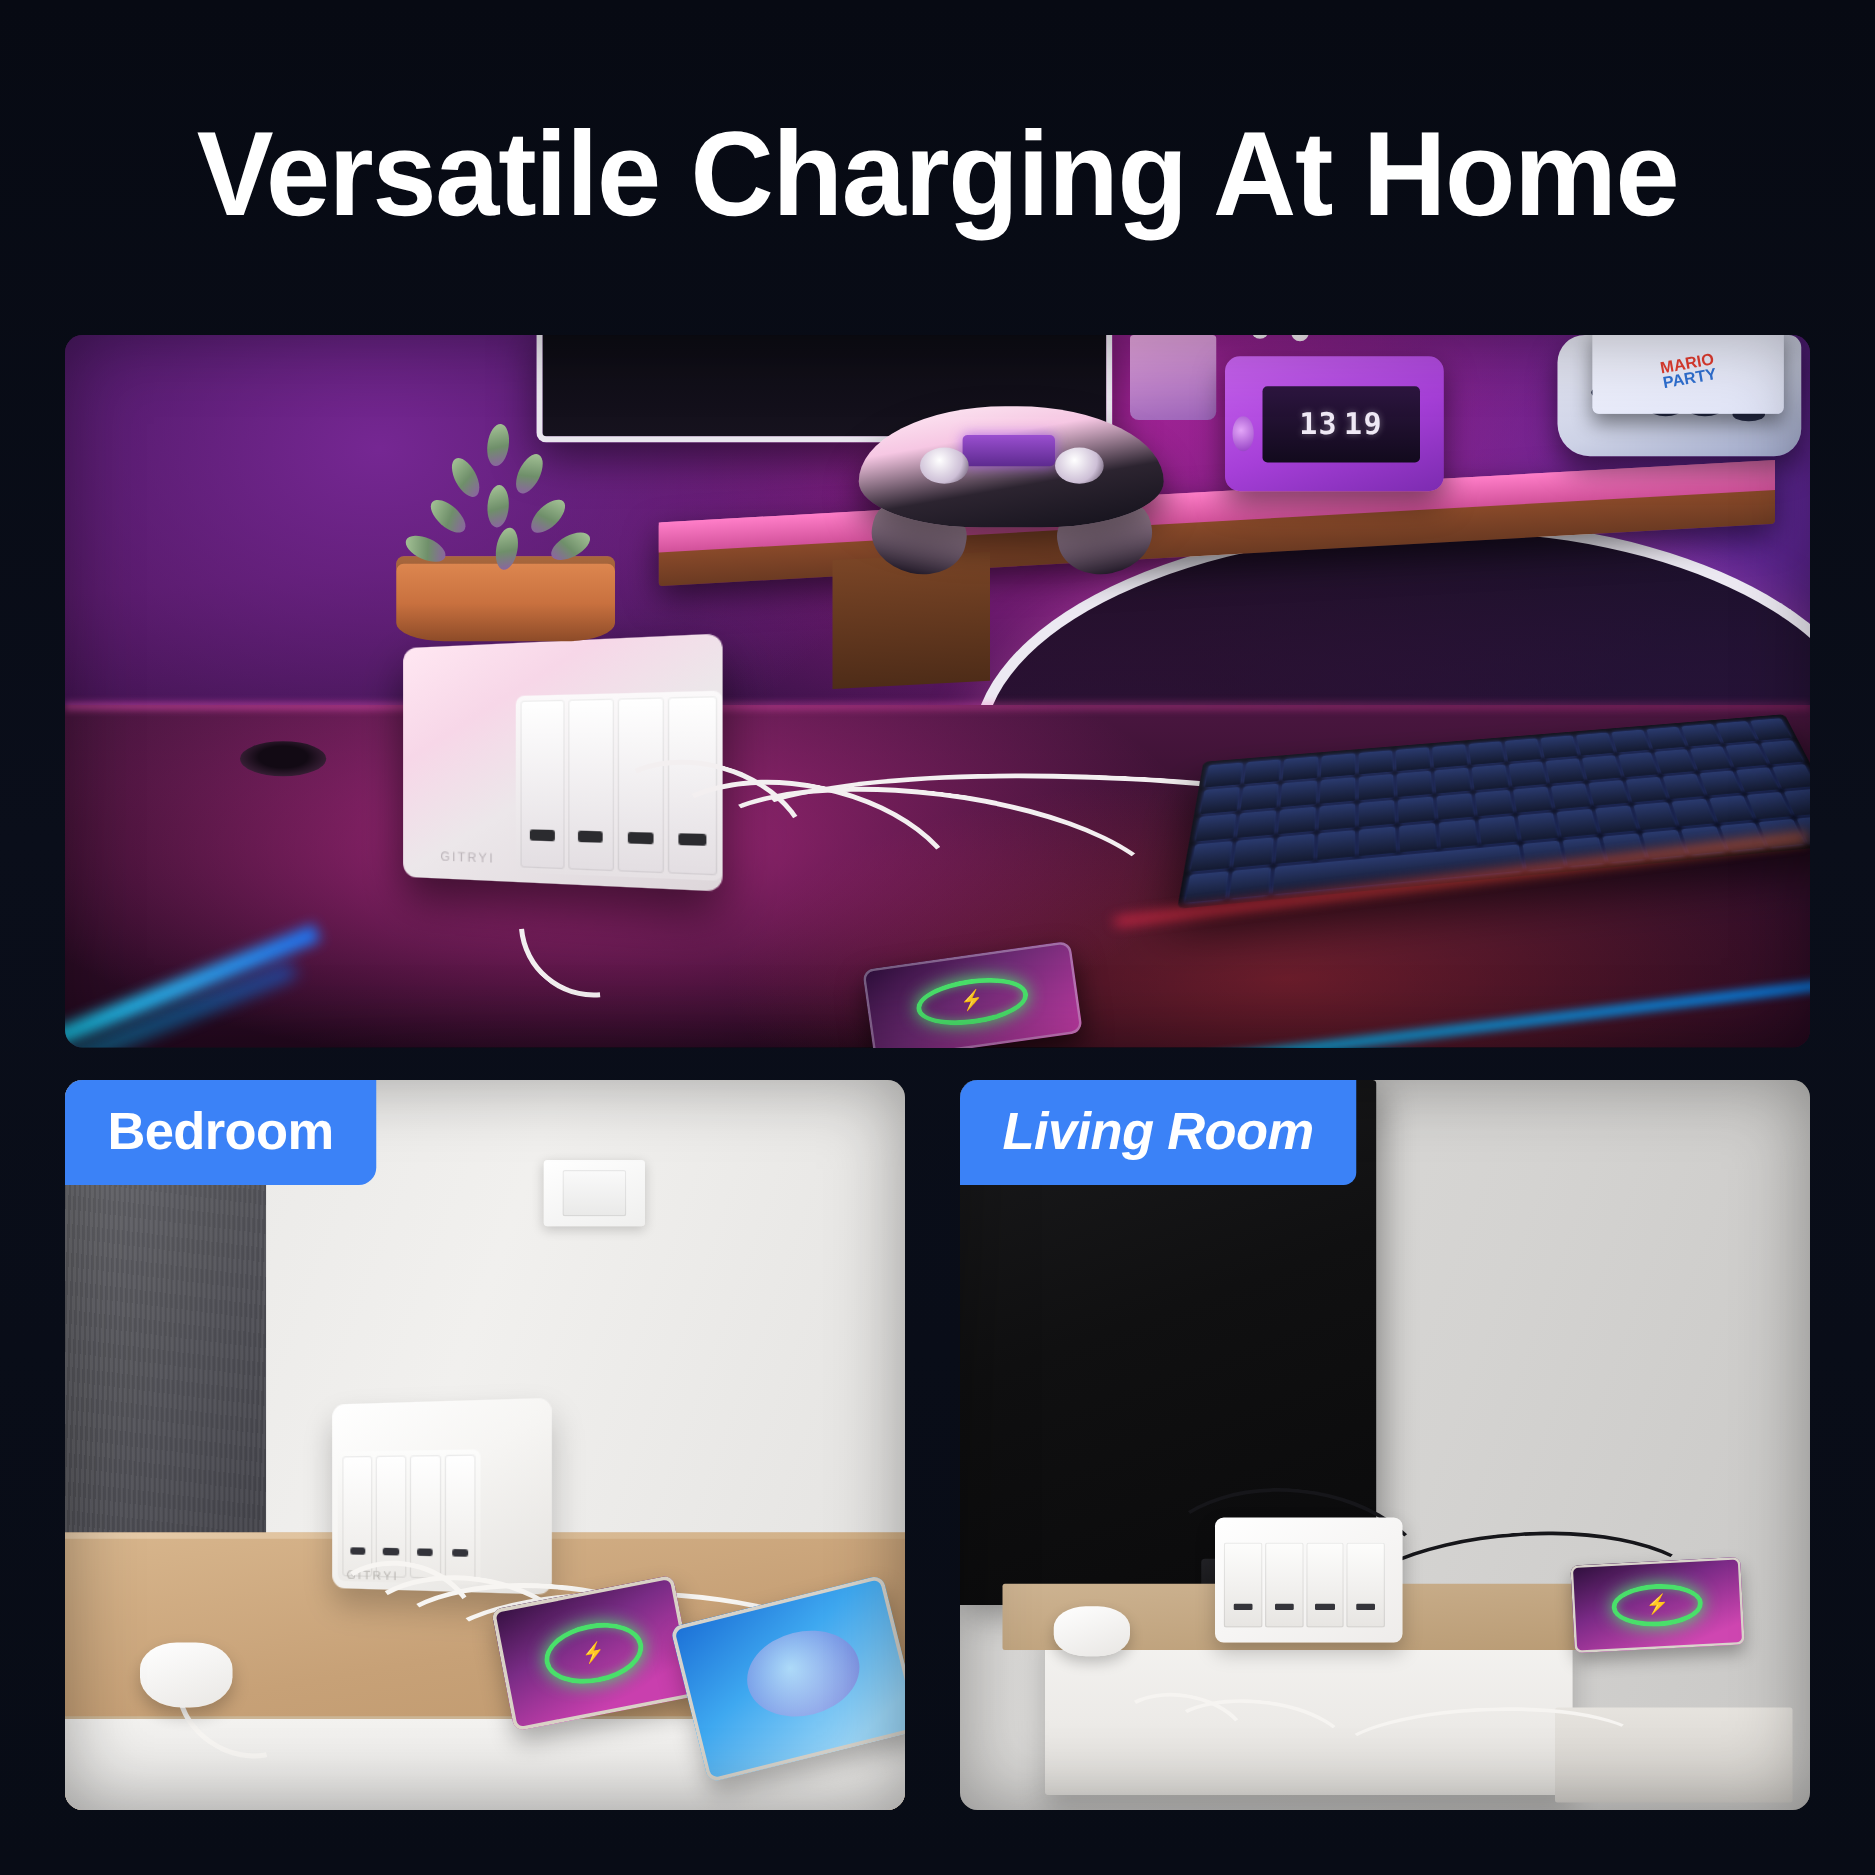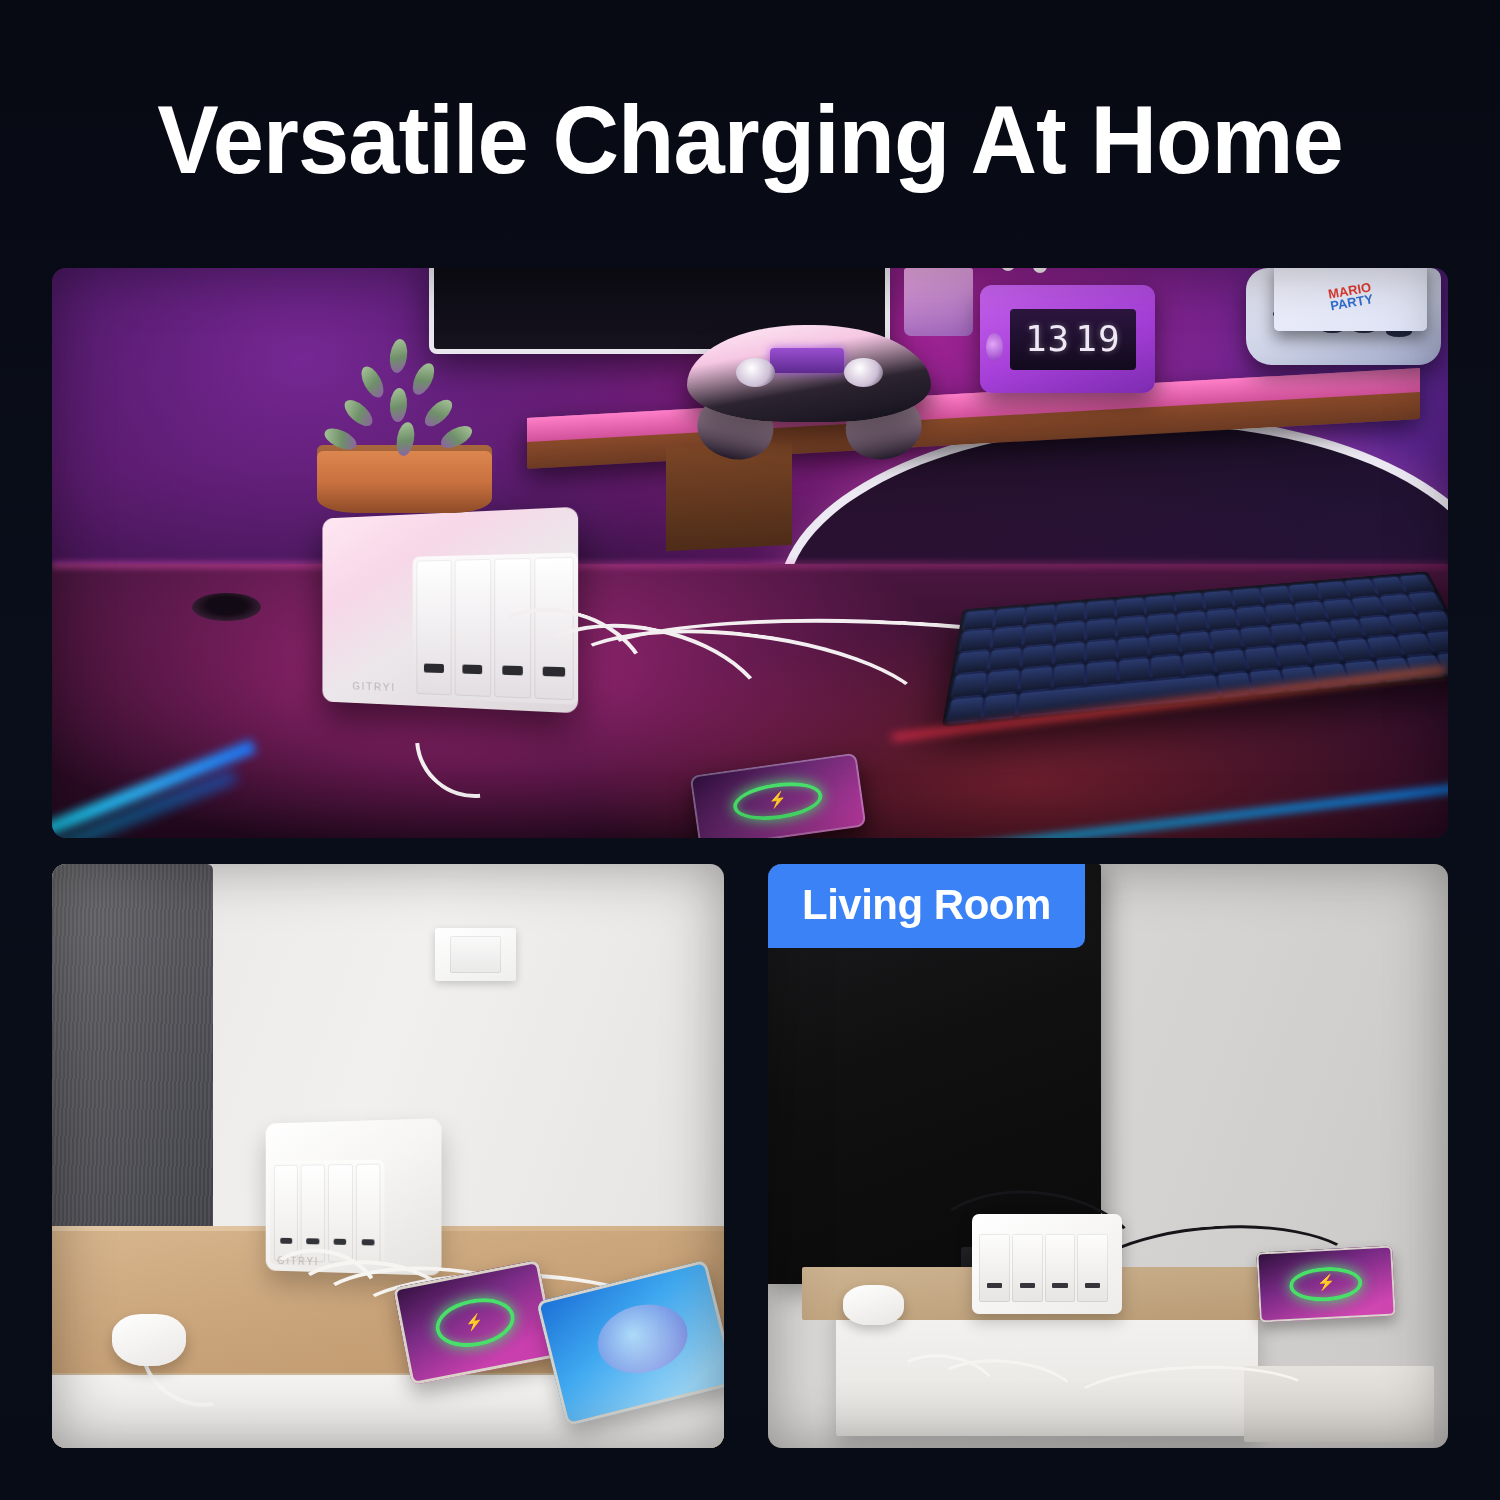--- a/index.html
+++ b/index.html
@@ -51,21 +51,21 @@
     color:#fff;
     font-size:42px;
     font-weight:bold;
     line-height:1;
     padding:20px 34px 22px 34px;
     border-bottom-right-radius:14px;
     z-index:40;
     white-space:nowrap;
     letter-spacing:-0.5px;
   }
-  #panel-living .badge { border-bottom-right-radius:10px; }
+  #panel-living .badge { border-bottom-right-radius:10px;font-style:italic; }
 
   
   .gr-wall {
     position:absolute; inset:0;
     background:
       radial-gradient(ellipse 600px 420px at 18% 16%, rgba(120,40,150,.95), rgba(60,18,80,0) 70%),
       radial-gradient(ellipse 700px 460px at 62% 10%, rgba(190,40,170,.75), rgba(90,20,90,0) 72%),
       radial-gradient(ellipse 620px 380px at 95% 24%, rgba(110,50,190,.7), rgba(50,20,90,0) 75%),
       linear-gradient(175deg,#3b1352 0%, #4a1558 30%, #31103f 60%, #1d0a28 100%);
   }
@@ -215,21 +215,21 @@
     border-radius:12px;
     box-shadow:0 10px 24px rgba(0,0,0,.5);
   }
   .gr-clock-screen {
     position:absolute; left:17%; top:22%; width:72%; height:56%;
     background:linear-gradient(180deg,#2d1640,#120a1d);
     border-radius:4px;
     display:flex; align-items:center; justify-content:center; gap:5px;
   }
   .flipdigit {
-    color:#efe9f5; font-size:36px; font-weight:normal;
+    color:#efe9f5; font-size:24px; font-weight:bold;
     font-family:"DejaVu Sans Mono", monospace;
     letter-spacing:1px; line-height:1;
     text-shadow:0 0 6px rgba(255,255,255,.35);
     text-align:center;
   }
   .gr-clock-knob {
     position:absolute; left:3%; top:44%; width:10%; height:26%;
     background:radial-gradient(circle at 40% 40%,#e3a6f8,#8e37c0);
     border-radius:50%;
   }
@@ -688,20 +688,21 @@
       <div class="bd-phone">
         <div class="charge-ring"></div>
         <div class="bolt">⚡</div>
       </div>
 
       <div class="bd-tablet"></div>
 
       <div class="vignette"></div>
     </div>
 
+    <div class="badge">Bedroom</div>
   </div>
 
   <div class="panel" id="panel-living">
     <div class="scene">
       <div class="lv-wall"></div>
 
       <div class="lv-tv">
         <div class="lv-tv-foot"></div>
       </div>
 

